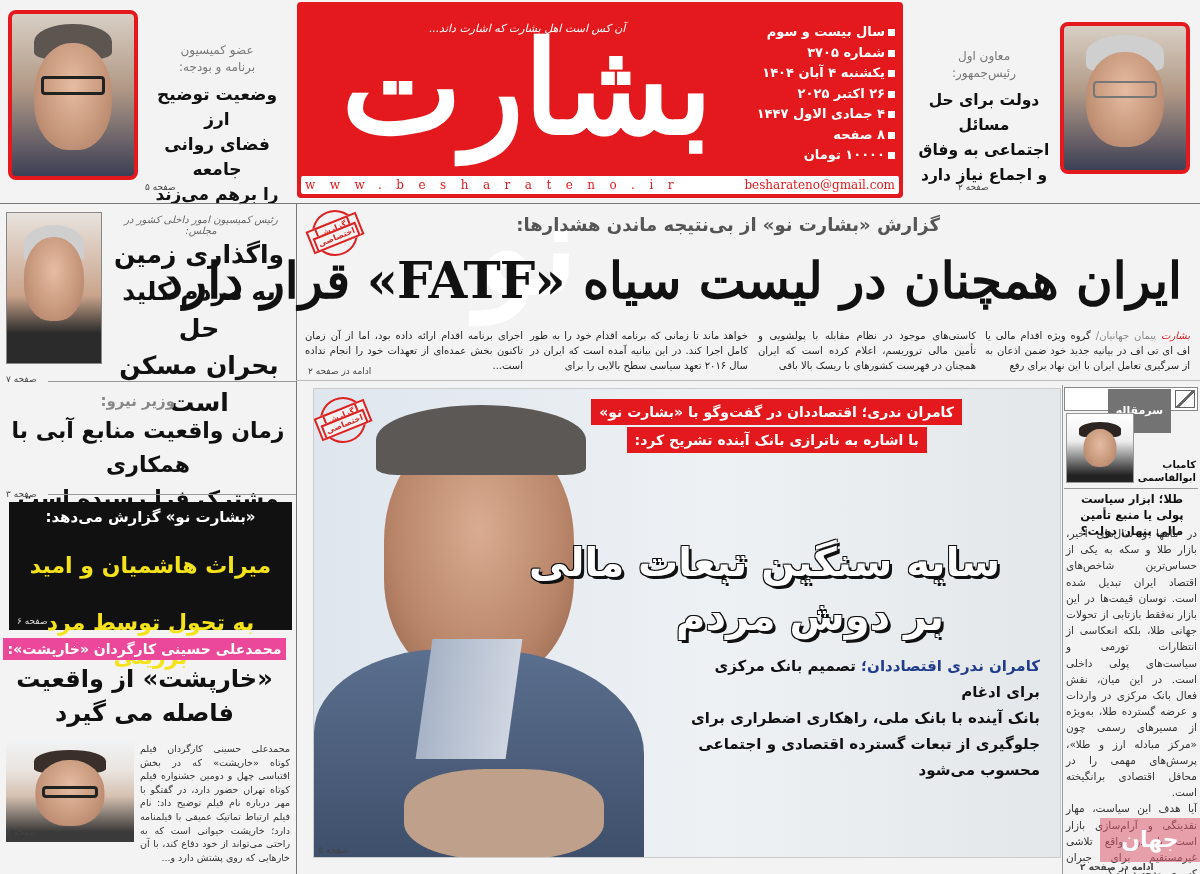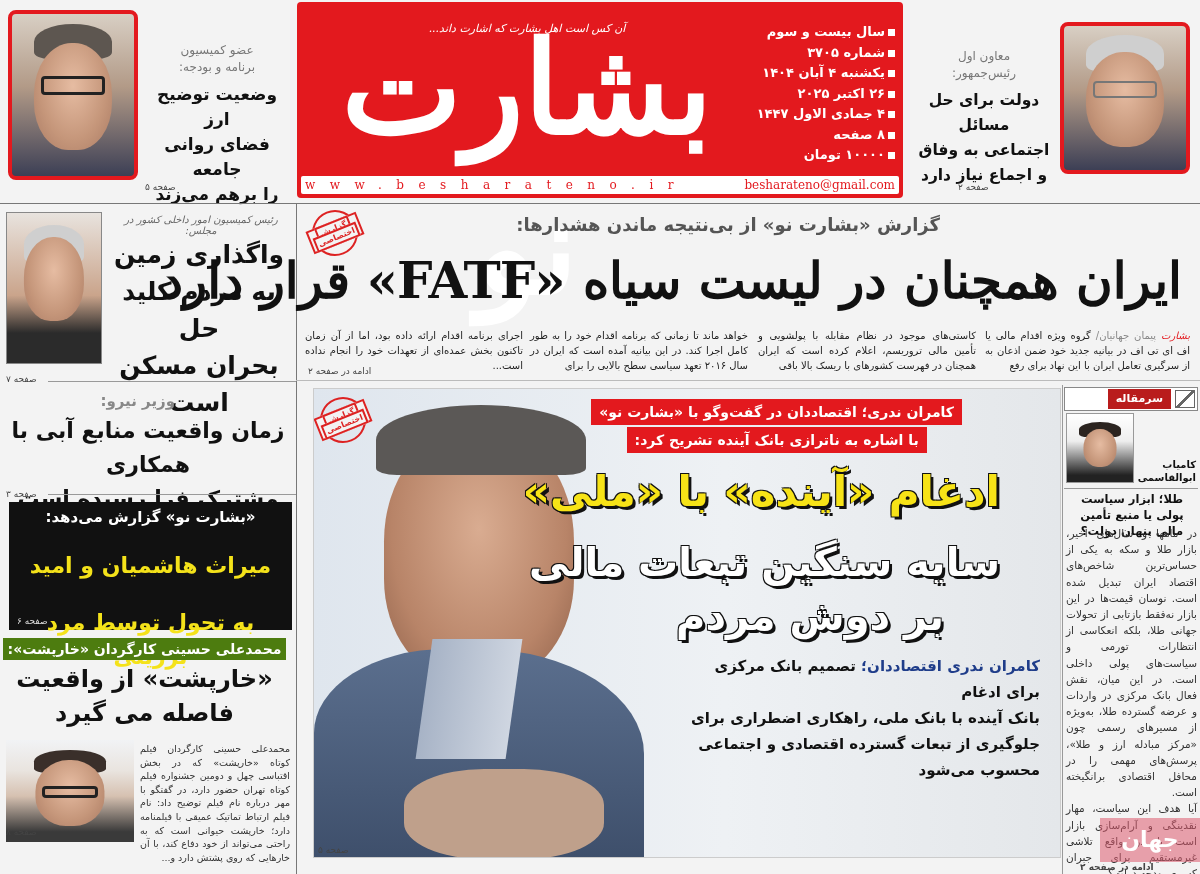--- a/index.html
+++ b/index.html
@@ -83,21 +83,21 @@
   .stamp span { border: 2px solid #d22; padding: 1px 2px; line-height: 9px; background: #f3f3f3; }
   .body-col { font-size: 10px; line-height: 15px; text-align: justify; color: #222; }
   .author-red { color: #e3191e; font-style: italic; }
   .author-grey { color: #888; }
 
   
   .left-head { font-weight: bold; font-size: 25px; line-height: 37px; text-align: center; color: #111; }
   .left-kicker { color: #666; font-size: 11px; font-style: italic; }
   .black-box { background: #111; color: #fff; text-align: center; }
   .yellow { color: #f4e21a; font-weight: bold; margin-top: 23px; }
-  .red-bar { background: #4d7c0f; color: #fff; text-align: center; font-size: 14px; font-weight: bold; }
+  .red-bar { background: #ec4899; color: #fff; text-align: center; font-size: 14px; font-weight: bold; }
 
   
   .feature {
     left: 313px; top: 388px; width: 748px; height: 470px;
     background: linear-gradient(90deg,#dfe6ee 0%,#eef1f4 55%,#e4e7ea 100%);
     border: 1px solid #ccc; overflow: hidden;
   }
   .feature-photo {
     position: absolute; left: 0; top: 0; width: 330px; height: 470px;
   }
@@ -116,22 +116,22 @@
     text-align: center; white-space: nowrap;
   }
   .feature-lead { font-weight: bold; font-size: 15px; line-height: 26px; color: #111; }
   .feature-lead .blue { color: #1f3d8a; }
 
   
   .editorial-tag {
     border: 1px solid #888; background: #fff; height: 24px;
   }
   .editorial-tag .lbl {
-    position: absolute; right: 26px; top: 1px; background: #b91c1c; color: #fff;
-    font-size: 11px; font-weight: bold; padding: 0 8px; line-height: 20px;
+    position: absolute; right: 26px; top: 1px; background: #737373; color: #fff;
+    font-size: 11px; font-weight: bold; padding: 12px 8px; line-height: 20px;
   }
   .editorial-tag .ico {
     position: absolute; right: 2px; top: 2px; width: 20px; height: 18px;
     background: linear-gradient(135deg,#fff 45%,#666 46%,#666 56%,#fff 57%);
     border: 1px solid #666;
   }
   .ed-text { font-size: 10.5px; line-height: 16.2px; color: #333; text-align: justify; }
   .watermark {
     background: rgba(220,90,110,0.55); color: #fff; font-weight: bold; font-size: 22px;
     text-align: center; line-height: 44px;
@@ -258,21 +258,20 @@
   </div>
   <div class="stamp" style="position:absolute;left:6px;top:8px;">
     <span><span>گزارش</span><br><span>اختصاصی</span></span>
   </div>
 
   <div style="position:absolute;right:98px;top:10px;text-align:center;">
     <div class="red-label">کامران ندری؛ اقتصاددان در گفت‌وگو با «بشارت نو»</div><br>
     <div class="red-label" style="margin-top:2px;">با اشاره به ناترازی بانک آینده تشریح کرد:</div>
   </div>
 
-  <div class="yellow-title" style="position:absolute;right:60px;top:78px;">ادغام «آینده» با «ملی»</div>
   <div style="position:absolute;right:60px;top:146px;width:380px;">
     <div class="white-title">سایه سنگین تبعات مالی</div>
     <div class="white-title">بر دوش مردم</div>
   </div>
 
   <div class="feature-lead" style="position:absolute;right:20px;top:264px;width:350px;">
     <div><span class="blue">کامران ندری اقتصاددان؛</span> <span>تصمیم بانک مرکزی برای ادغام</span></div>
     <div>بانک آینده با بانک ملی، راهکاری اضطراری برای</div>
     <div>جلوگیری از تبعات گسترده اقتصادی و اجتماعی</div>
     <div>محسوب می‌شود</div>

